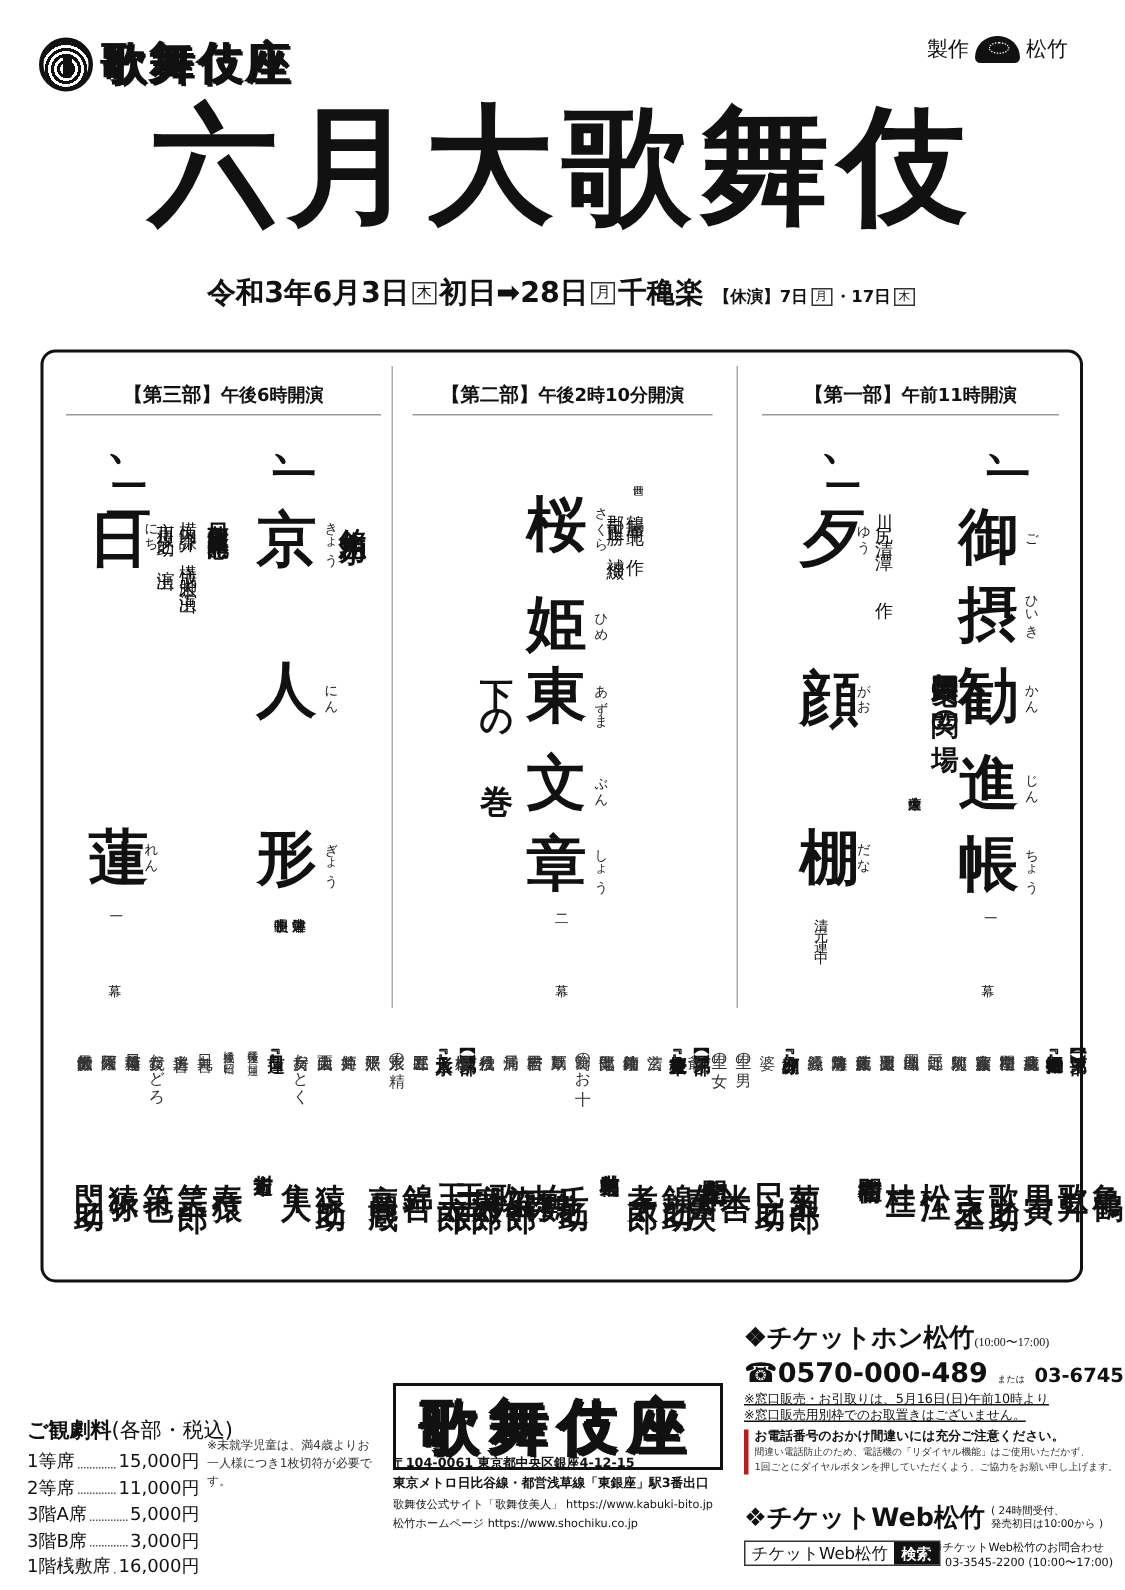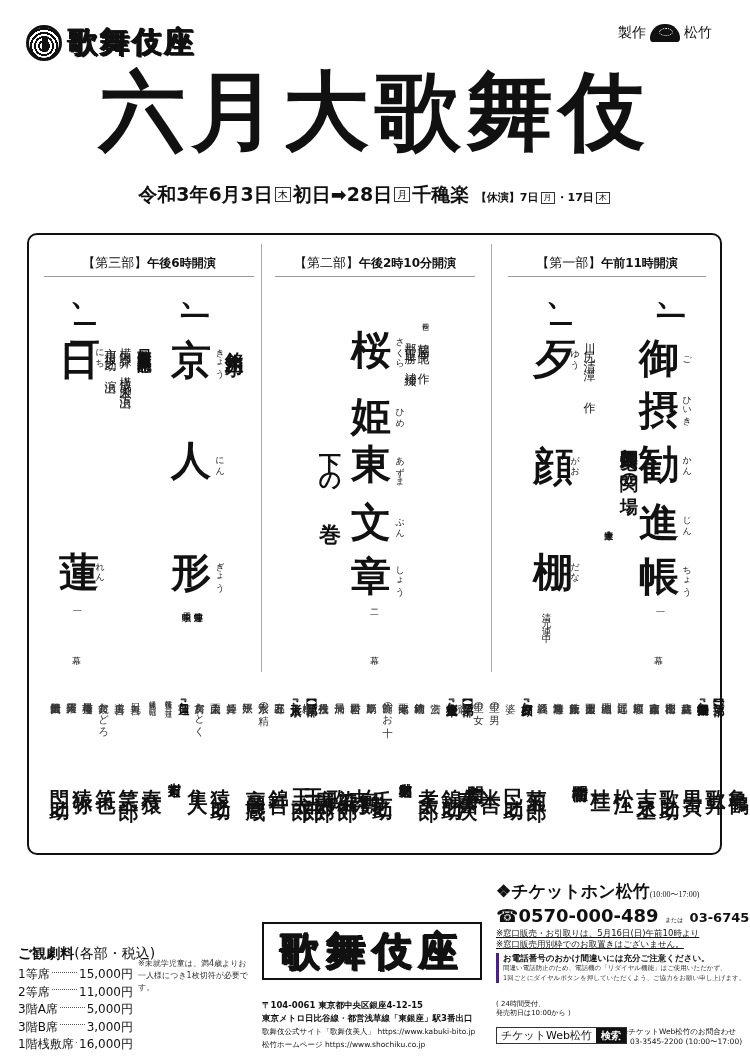--- a/index.html
+++ b/index.html
@@ -26,21 +26,21 @@
 
   .dates { left: 0; width: 750px; top: 182px; text-align: center; font-size: 19px; font-weight: 700; white-space: nowrap; }
   .dates .box { display: inline-block; font-size: 10px; border: 1px solid #333; padding: 0 2px; line-height: 13px; vertical-align: 3px; margin: 0 2px; font-weight: 400; }
   .dates .holiday { font-size: 11px; font-weight: 700; }
   .dates .holiday .box { font-size: 8px; line-height: 10px; vertical-align: 1px; }
 
   
   .frame { left: 27px; top: 233px; width: 695px; height: 622px; border: 2px solid #111; border-radius: 10px; }
 
   .col-head { top: 254px; font-size: 13px; font-weight: 700; text-align: center; padding-bottom: 4px; border-bottom: 1.5px solid #999; white-space: nowrap; }
-  .col-head .bracket { font-weight: 400; text-align: right; }
+  .col-head .bracket { font-weight: 700; text-align: right; }
   .col-head .time { font-weight: 700; font-size: 12px; }
 
   .divider { width: 1px; background: #aaa; top: 244px; height: 428px; }
 
   .num { font-size: 30px; font-weight: 900; }
   .big { font-size: 40px; font-weight: 900; line-height: 1; }
   .ruby { font-size: 9px; font-family: "DejaVu Sans", sans-serif; writing-mode: vertical-rl; color: #222; }
   .small-v { font-size: 12px; writing-mode: vertical-rl; text-orientation: upright; letter-spacing: 6px; line-height: 1.2; font-family: "DejaVu Sans", sans-serif; }
   .mid-v { font-size: 19px; font-weight: 700; writing-mode: vertical-rl; text-orientation: upright; letter-spacing: 1px; }
   .maku { font-size: 9px; font-family: "DejaVu Sans", sans-serif; }
@@ -52,36 +52,36 @@
   .actors { top: 773px; display: flex; flex-direction: row-reverse; }
   .actor { writing-mode: vertical-rl; text-orientation: upright; font-size: 20px; font-weight: 700; width: 23px; line-height: 23px; letter-spacing: 6px; height: 80px; }
   .actor.narrow { font-size: 13px; letter-spacing: 0; }
 
   
   .sale { left: 18px; top: 878px; font-family: "DejaVu Sans", sans-serif; font-weight: 900; font-size: 21px; line-height: 26px; }
   .sale .yori { font-size: 10px; }
   .prices-title { left: 18px; top: 945px; font-size: 14px; font-weight: 700; font-family: "DejaVu Sans", sans-serif; }
   .prices-title small { font-size: 14px; font-weight: 400; }
   .price-list { left: 18px; top: 966px; font-size: 12px; font-family: "DejaVu Sans", sans-serif; line-height: 17.5px; width: 115px; }
-  .price-row { display: flex; align-items: center; }
+  .price-row { display: flex; }
   .price-row .lbl { white-space: nowrap; }
   .price-row .dots { flex: 1; border-bottom: 1px dotted #555; margin: 0 2px 5px; }
   .notes { left: 138px; top: 958px; width: 112px; font-size: 8px; line-height: 12px; font-family: "DejaVu Sans", sans-serif; color: #333; }
 
   .venue-logo { left: 262px; top: 922px; width: 220px; height: 58px; border: 2px solid #111; display: flex; align-items: center; justify-content: center; }
   .venue-logo span { font-size: 40px; font-weight: 900; letter-spacing: 6px; font-family: "DejaVu Sans", sans-serif; text-shadow: 1px 1px 0 #111, -1px 0 0 #111, 0 -1px 0 #111; }
-  .address { left: 262px; top: 999px; font-size: 8.5px; line-height: 13px; font-family: "DejaVu Sans", sans-serif; font-weight: 700; width: 240px; }
+  .address { left: 262px; top: 970px; font-size: 8.5px; line-height: 13px; font-family: "DejaVu Sans", sans-serif; font-weight: 700; width: 240px; }
   .address .light { font-weight: 400; font-size: 7.5px; }
 
   .phone-head { left: 496px; top: 880px; font-size: 17px; font-weight: 900; font-family: Liberation Serif, serif; white-space: nowrap; }
   .phone-head small { font-size: 8px; font-weight: 400; }
   .phone-num { left: 496px; top: 905px; font-size: 18px; font-weight: 700; font-family: "DejaVu Sans", sans-serif; white-space: nowrap; }
   .phone-num .alt { font-size: 13px; }
   .phone-notes { left: 496px; top: 928px; font-size: 8.5px; line-height: 11px; font-family: "DejaVu Sans", sans-serif; white-space: nowrap; text-decoration: underline; }
-  .caution { left: 496px; top: 953px; border-left: 3px solid #4c1d95; padding-left: 4px; font-size: 8.5px; line-height: 10px; font-family: "DejaVu Sans", sans-serif; white-space: nowrap; }
+  .caution { left: 496px; top: 953px; border-left: 3px solid #b91c1c; padding-left: 4px; font-size: 8.5px; line-height: 10px; font-family: "DejaVu Sans", sans-serif; white-space: nowrap; }
   .caution .strong { font-weight: 700; }
   .caution .light { font-size: 6.5px; color: #333; }
 
   .web-head { left: 496px; top: 1000px; font-size: 17px; font-weight: 900; font-family: "DejaVu Sans", sans-serif; white-space: nowrap; display: flex; align-items: center; gap: 4px; }
   .web-head small { font-size: 7px; font-weight: 400; line-height: 9px; }
   .search-box { left: 496px; top: 1027px; display: flex; align-items: center; border: 1px solid #333; height: 17px; }
   .search-box .q { font-size: 11px; padding: 0 4px; font-family: "DejaVu Sans", sans-serif; }
   .search-box .btn { background: #111; color: #fff; font-size: 10px; font-weight: 700; padding: 1px 5px; height: 100%; font-family: "DejaVu Sans", sans-serif; }
   .cursor { left: 615px; top: 1029px; font-size: 12px; }
   .web-contact { left: 622px; top: 1027px; font-size: 7.5px; line-height: 10px; font-family: "DejaVu Sans", sans-serif; white-space: nowrap; }
@@ -350,20 +350,21 @@
   <div>※窓口販売・お引取りは、5月16日(日)午前10時より</div>
   <div>※窓口販売用別枠でのお取置きはございません。</div>
 </div>
 <div class="abs caution">
   <div class="strong">お電話番号のおかけ間違いには充分ご注意ください。</div>
   <div class="light">間違い電話防止のため、電話機の「リダイヤル機能」はご使用いただかず、</div>
   <div class="light">1回ごとにダイヤルボタンを押していただくよう、ご協力をお願い申し上げます。</div>
 </div>
 
 <div class="abs web-head">
+  <span>❖チケットWeb松竹</span>
   <small>( <span>24時間受付、</span><br><span>発売初日は10:00から</span> )</small>
 </div>
 <div class="abs search-box">
   <span class="q">チケットWeb松竹</span>
   <span class="btn">検索</span>
 </div>
 <div class="abs cursor">➤</div>
 <div class="abs web-contact">
   <div>※チケットWeb松竹のお問合わせ</div>
   <div style="padding-left:8px;">03-3545-2200 (10:00〜17:00)</div>

